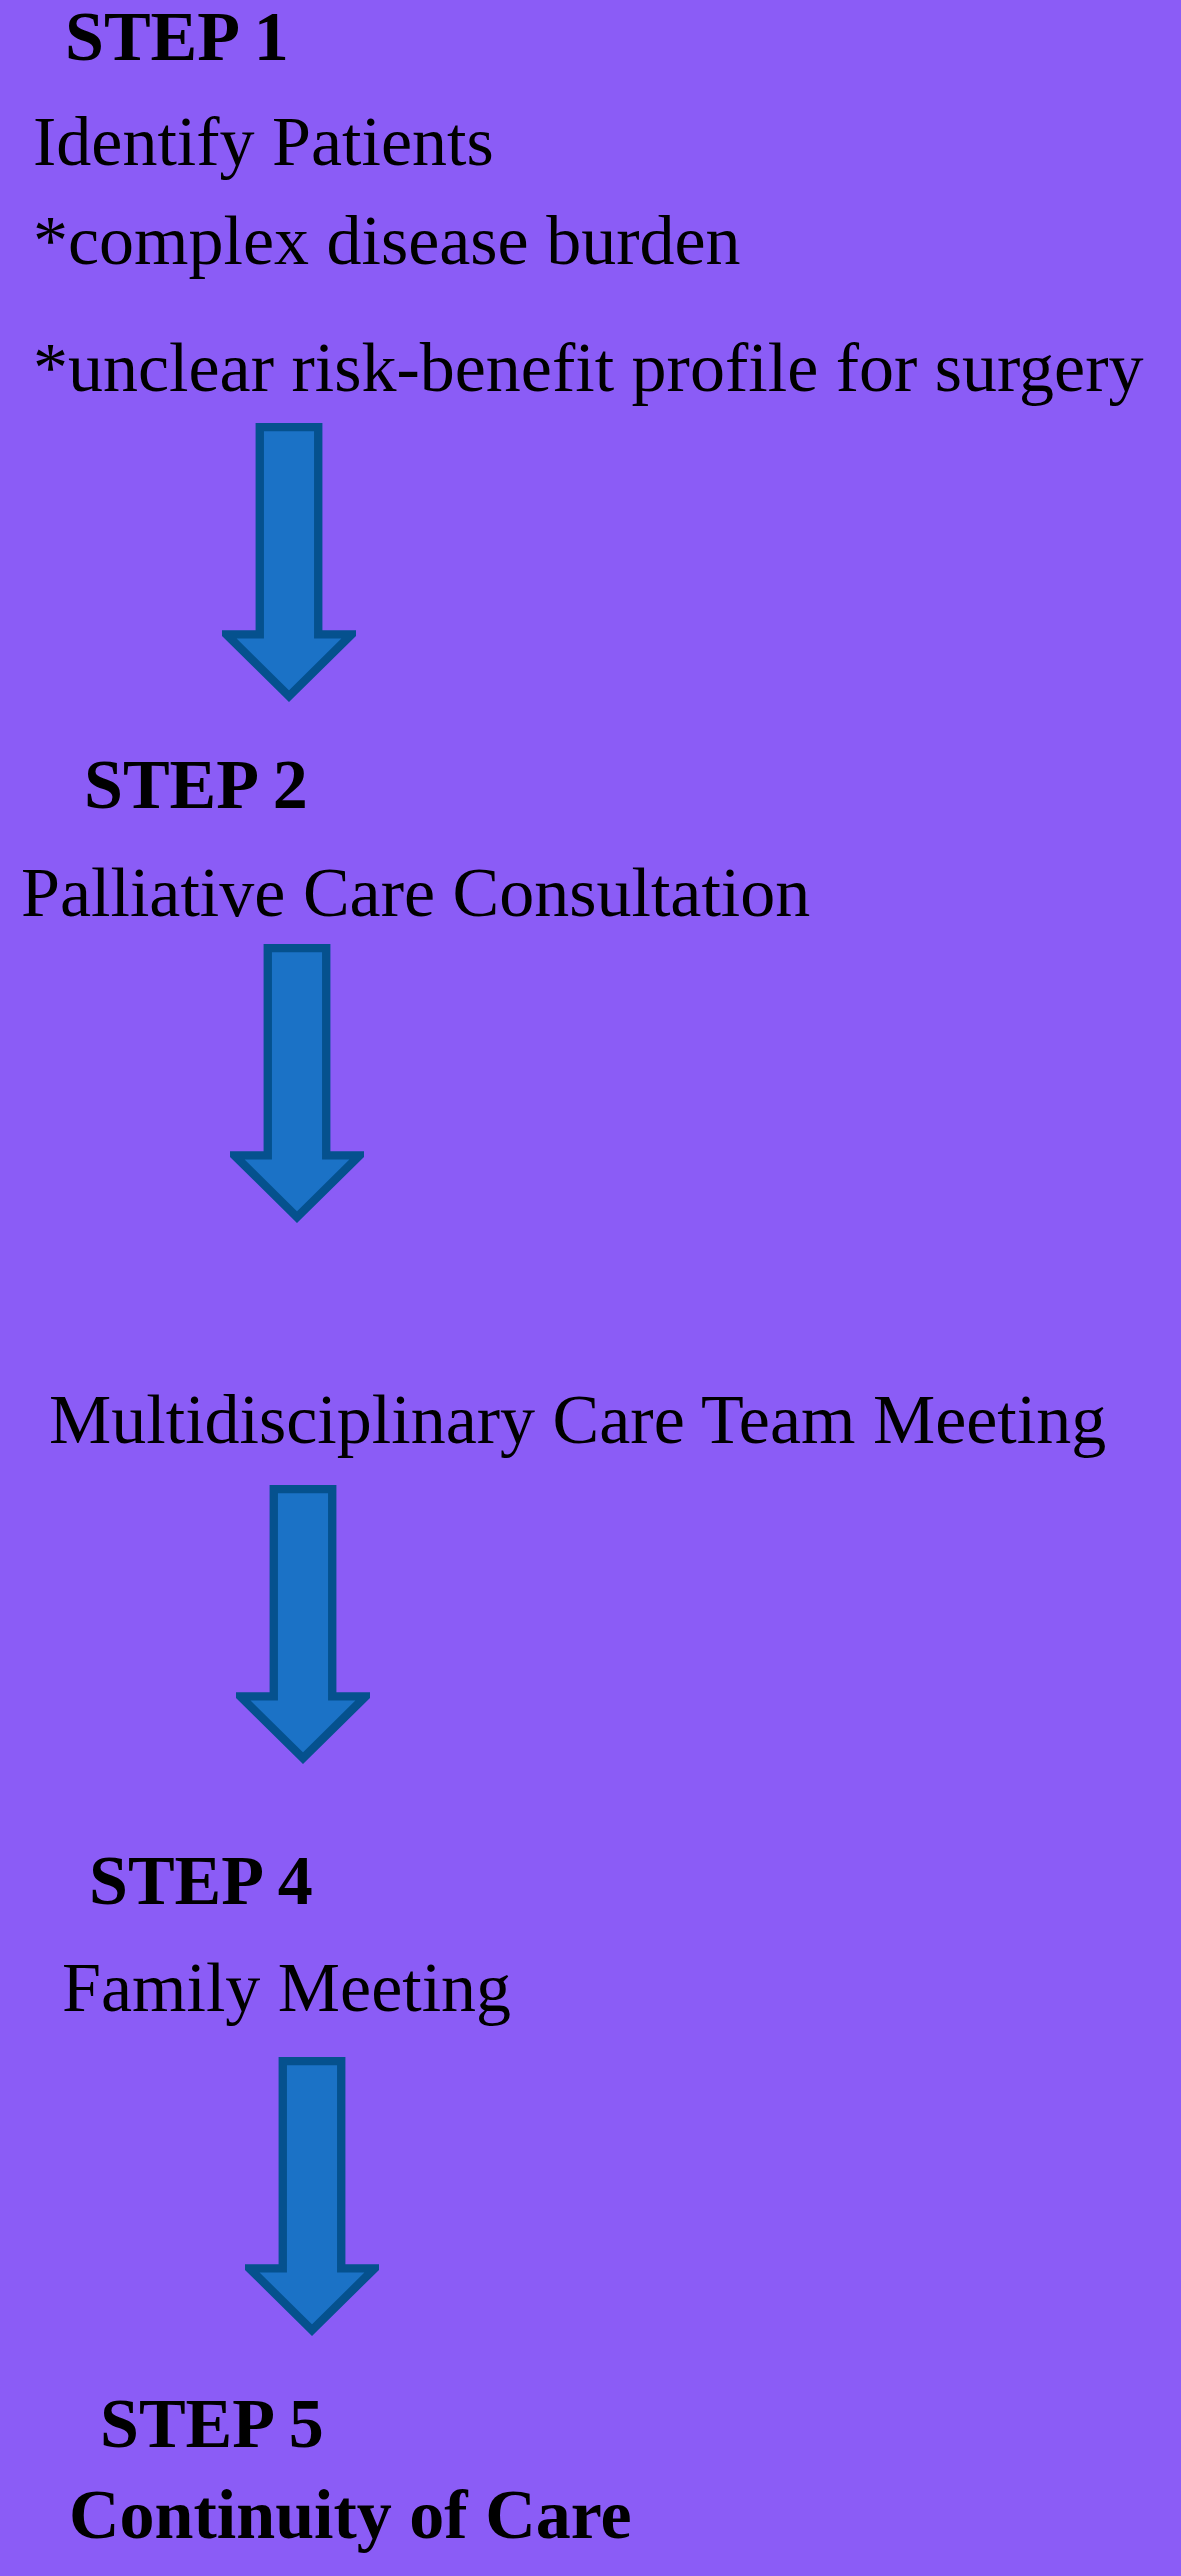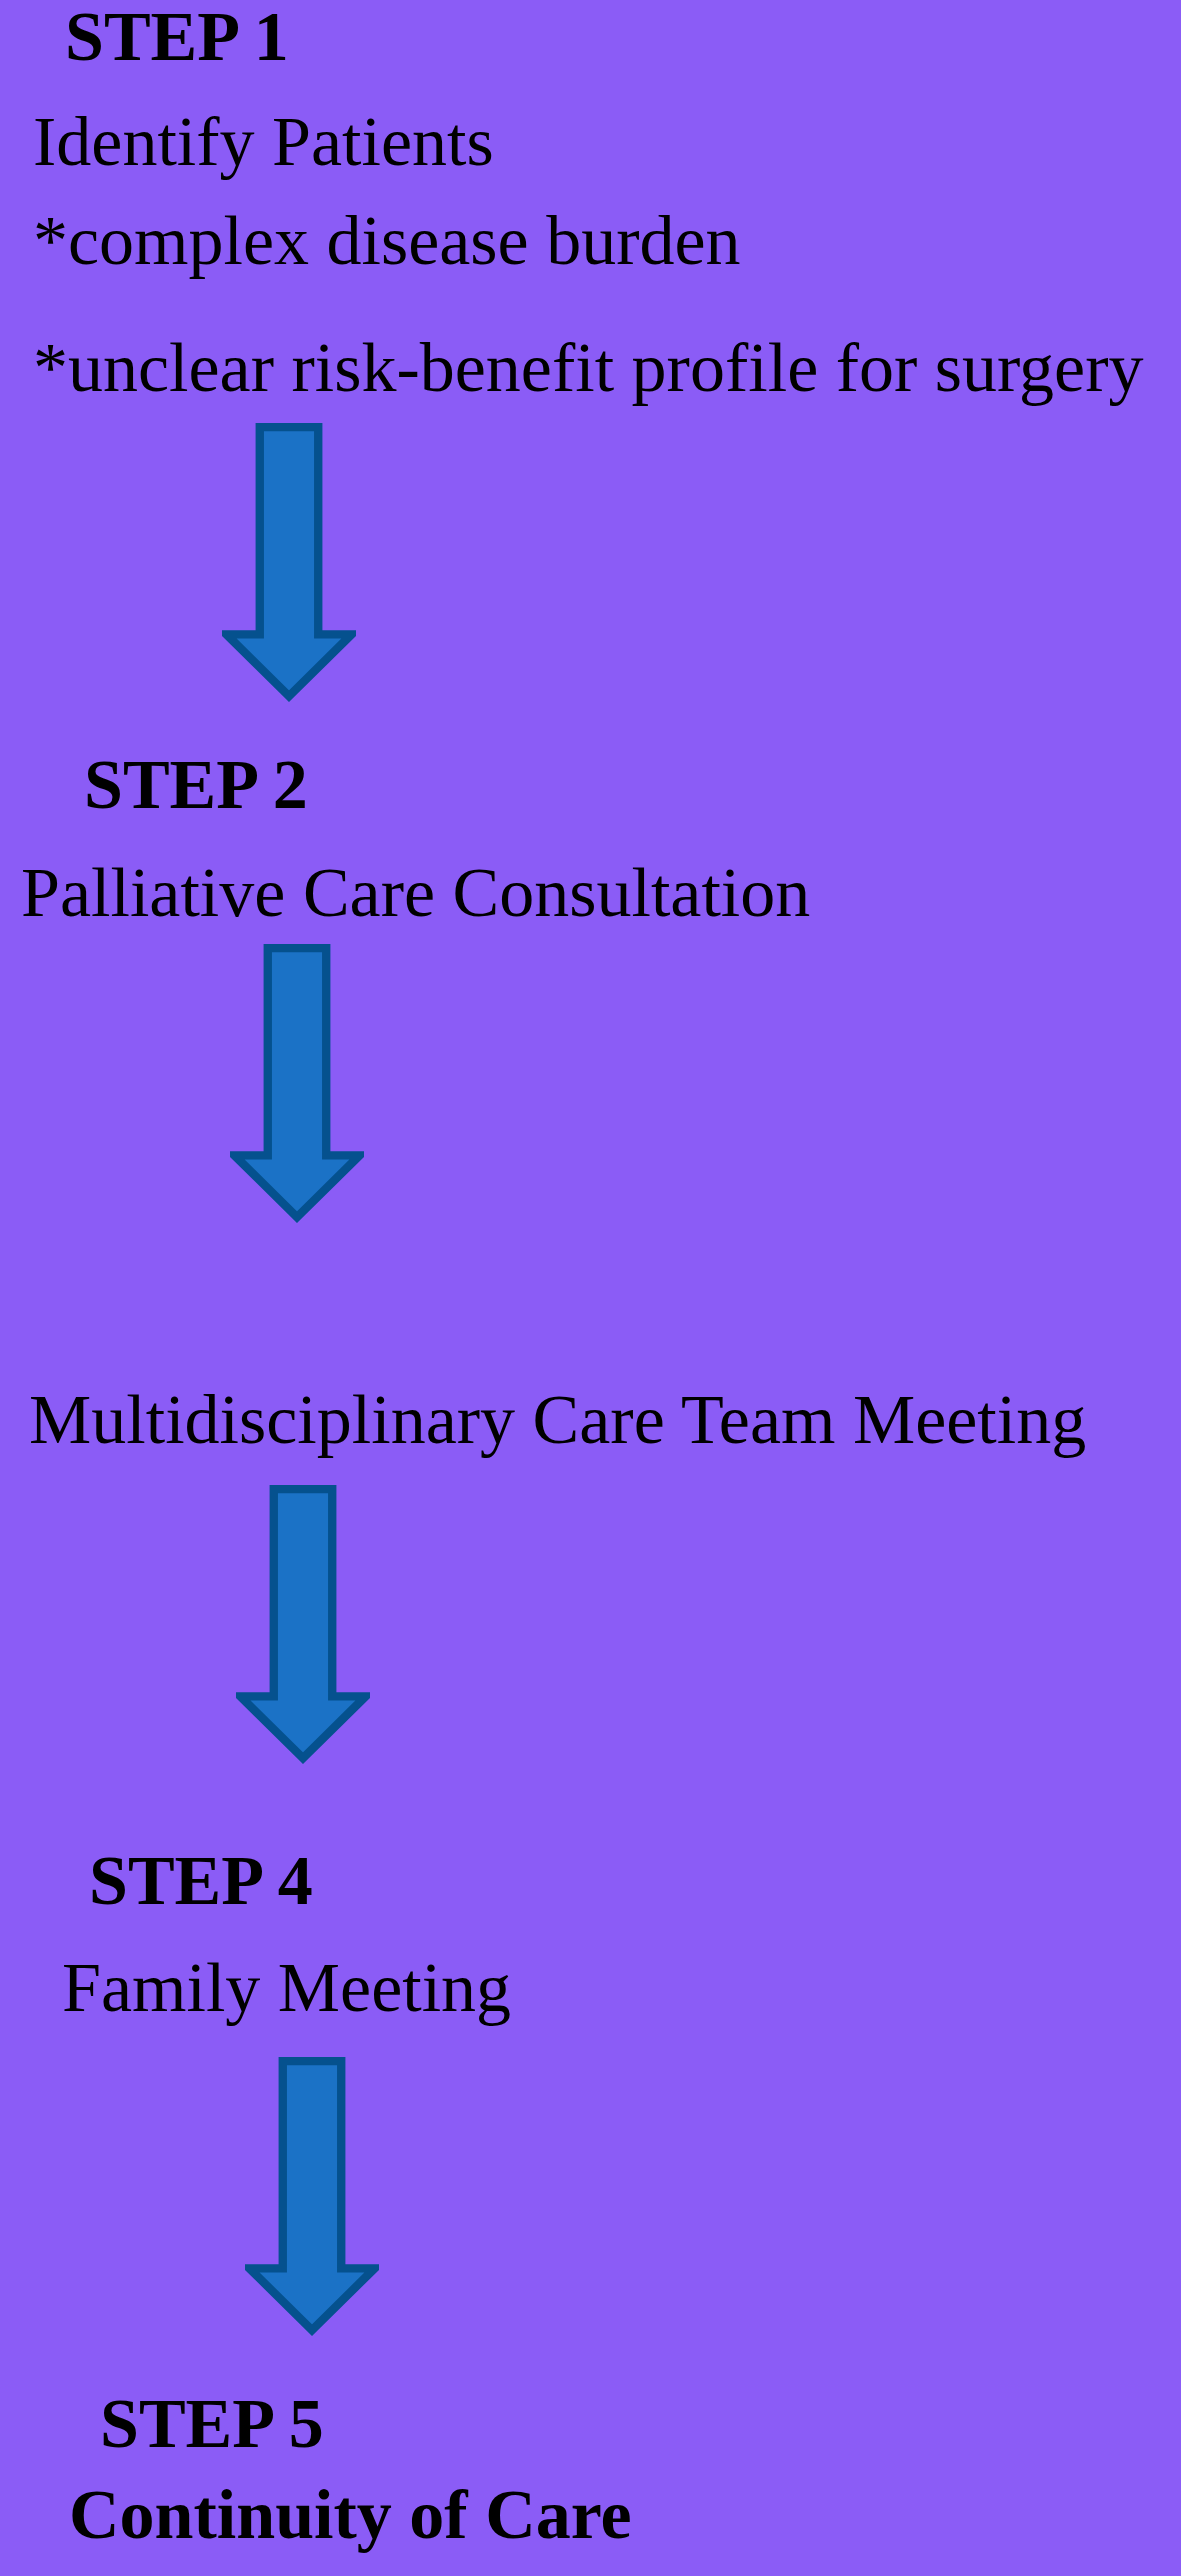--- a/index.html
+++ b/index.html
@@ -28,21 +28,21 @@
   .s1-l2    { top: 321px;  left: 33px; margin-top: 12px; }
   .arrow1   { top: 423px;  left: 222px; }
 
   
   .s2-title { top: 750px;  left: 84px; }
   .s2-l0    { top: 858px; left: 21px; }
   .arrow2   { top: 944px; left: 230px; }
 
   
   .s3-title { top: 1277px; left: 48px; }
-  .s3-l0    { top: 1385px; left: 29px; }
+  .s3-l0    { top: 1385px; left: 49px; }
   .arrow3   { top: 1485px; left: 236px; }
 
   
   .s4-title { top: 1846px; left: 89px; }
   .s4-l0    { top: 1953px; left: 62px; }
   .arrow4   { top: 2057px; left: 245px; }
 
   
   .s5-title { top: 2373px; left: 100px; margin-top: 16px; }
   .s5-l0    { top: 2480px; left: 69px; font-weight: bold; }

